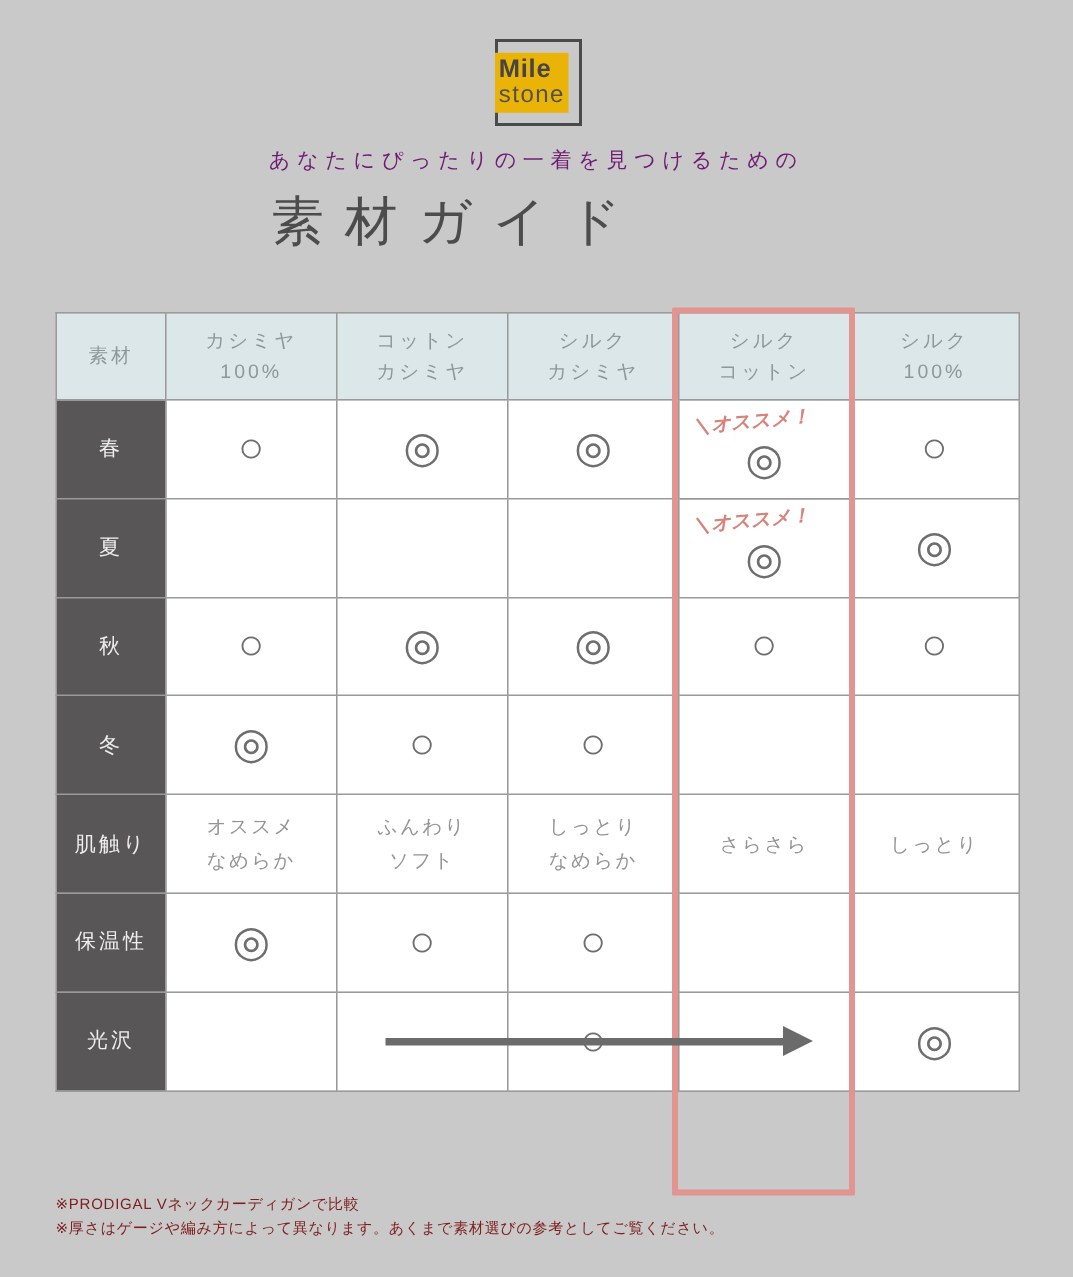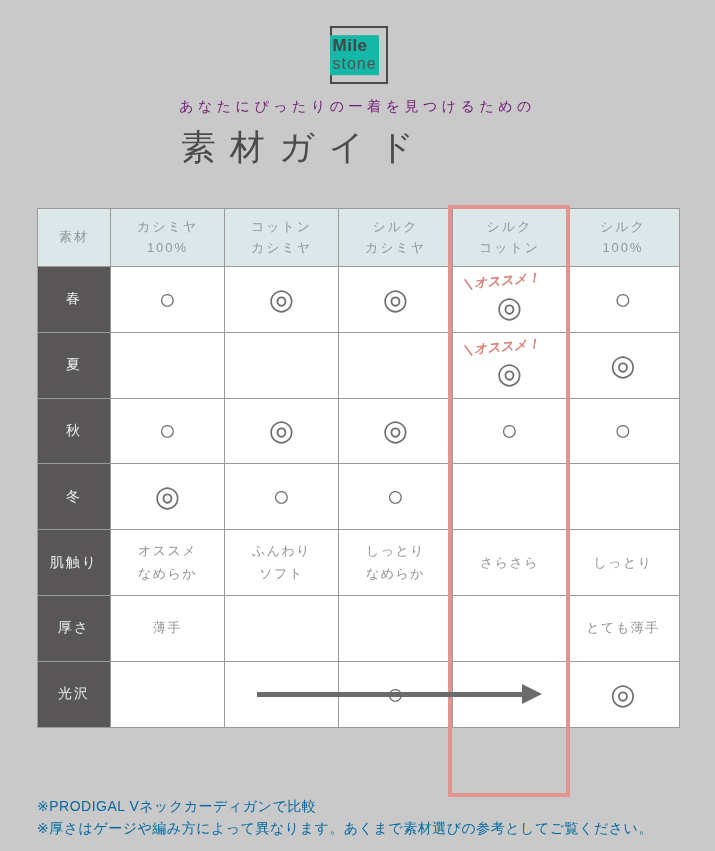--- a/index.html
+++ b/index.html
@@ -7,21 +7,21 @@
     width:715px;height:851px;position:relative;overflow:hidden;
     background:#c9c9c9;
     font-family:"Liberation Sans","DejaVu Sans",sans-serif;
     -webkit-font-smoothing:antialiased;
   }
   
   .logo{position:absolute;top:26px;left:50%;margin-left:-28px;width:58px;height:58px;}
   .logo-box{position:absolute;inset:0;border:2px solid #4a4a4a;box-sizing:border-box;}
   .logo-text{
     position:absolute;left:0;top:50%;transform:translateY(-50%);
-    background:#14b8a6;padding:2px 2px 2px 3px;line-height:1.08;text-align:left;white-space:nowrap;
+    background:#eab308;padding:2px 2px 2px 3px;line-height:1.08;text-align:left;white-space:nowrap;
   }
   .logo-l1{display:block;font-weight:bold;font-size:17px;color:#454545;letter-spacing:.5px;}
   .logo-l2{display:block;font-size:16px;color:#525252;letter-spacing:1px;}
   
   .subtitle{
     position:absolute;top:98px;left:0;width:715px;text-align:center;
     font-size:14px;letter-spacing:4.5px;color:#701a75;font-weight:500;
   }
   .title{
     position:absolute;top:124px;left:0;width:595px;margin:0;text-align:center;
@@ -54,21 +54,21 @@
     border:4px solid #e29490;box-sizing:border-box;pointer-events:none;border-radius:1px;
   }
   
   .arrow{position:absolute;left:220px;top:476px;width:285px;height:21px;pointer-events:none;}
   .arrow-line{position:absolute;left:0;right:16px;top:8px;height:5px;background:#6b6b6b;}
   .arrow-head{
     position:absolute;right:0;top:0;width:0;height:0;
     border-left:20px solid #6b6b6b;border-top:10.5px solid transparent;border-bottom:10.5px solid transparent;
   }
   
-  .footnotes{position:absolute;left:37px;top:796px;color:#0369a1;font-size:14px;line-height:1.55;letter-spacing:.5px;}
+  .footnotes{position:absolute;left:37px;top:796px;color:#7f1d1d;font-size:10px;line-height:1.55;letter-spacing:.5px;}
 </style>
 </head>
 <body>
 
 <div class="logo">
   <div class="logo-box"></div>
   <div class="logo-text">
     <span class="logo-l1">Mile</span>
     <span class="logo-l2">stone</span>
   </div>
@@ -146,26 +146,26 @@
         <td class="txt">オススメ
 なめらか</td>
         <td class="txt">ふんわり
 ソフト</td>
         <td class="txt">しっとり
 なめらか</td>
         <td class="txt">さらさら</td>
         <td class="txt">しっとり</td>
       </tr>
       <tr>
-        <th>厚さ</th>
-        <td class="txt">薄手</td>
-        <td class="txt"></td>
-        <td class="txt"></td>
-        <td class="txt"></td>
-        <td class="txt">とても薄手</td>
+        <th>保温性</th>
+        <td class="sym">◎</td>
+        <td class="sym">○</td>
+        <td class="sym">○</td>
+        <td class="sym"></td>
+        <td class="sym"></td>
       </tr>
       <tr>
         <th>光沢</th>
         <td class="sym"></td>
         <td class="sym"></td>
         <td class="sym">○</td>
         <td class="sym"></td>
         <td class="sym">◎</td>
       </tr>
     </tbody>

